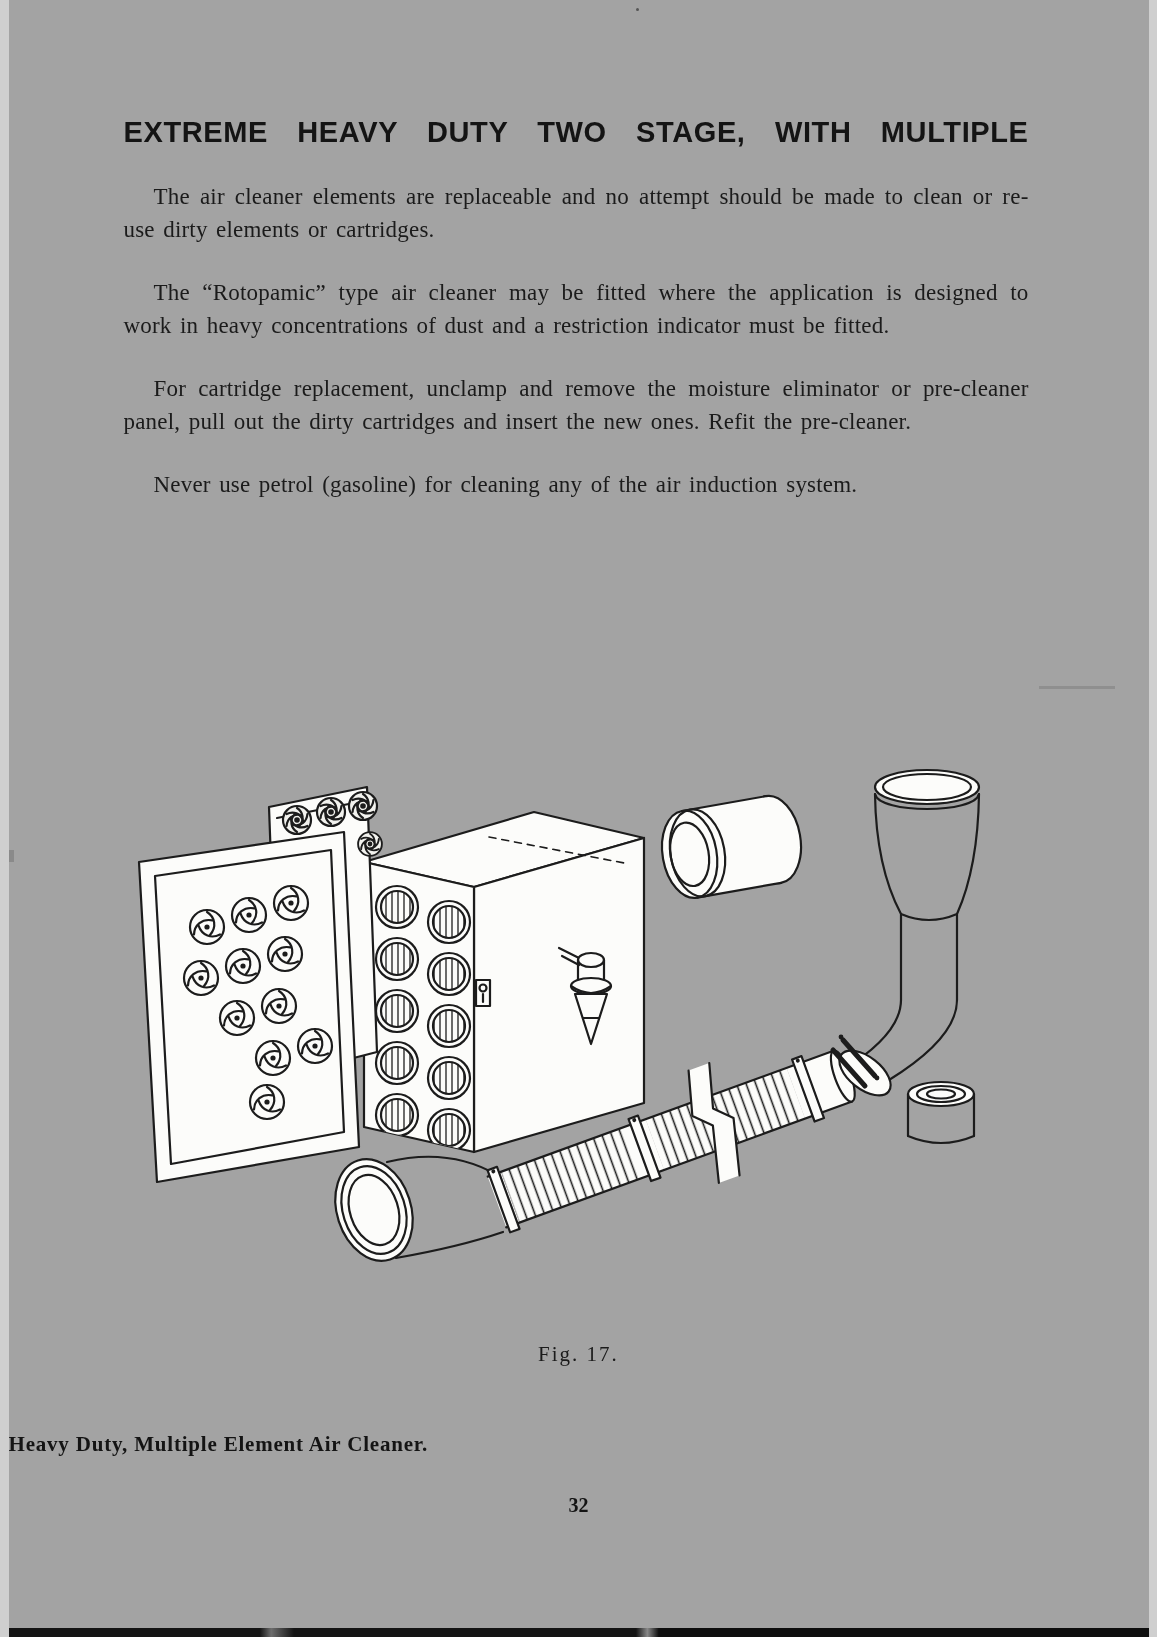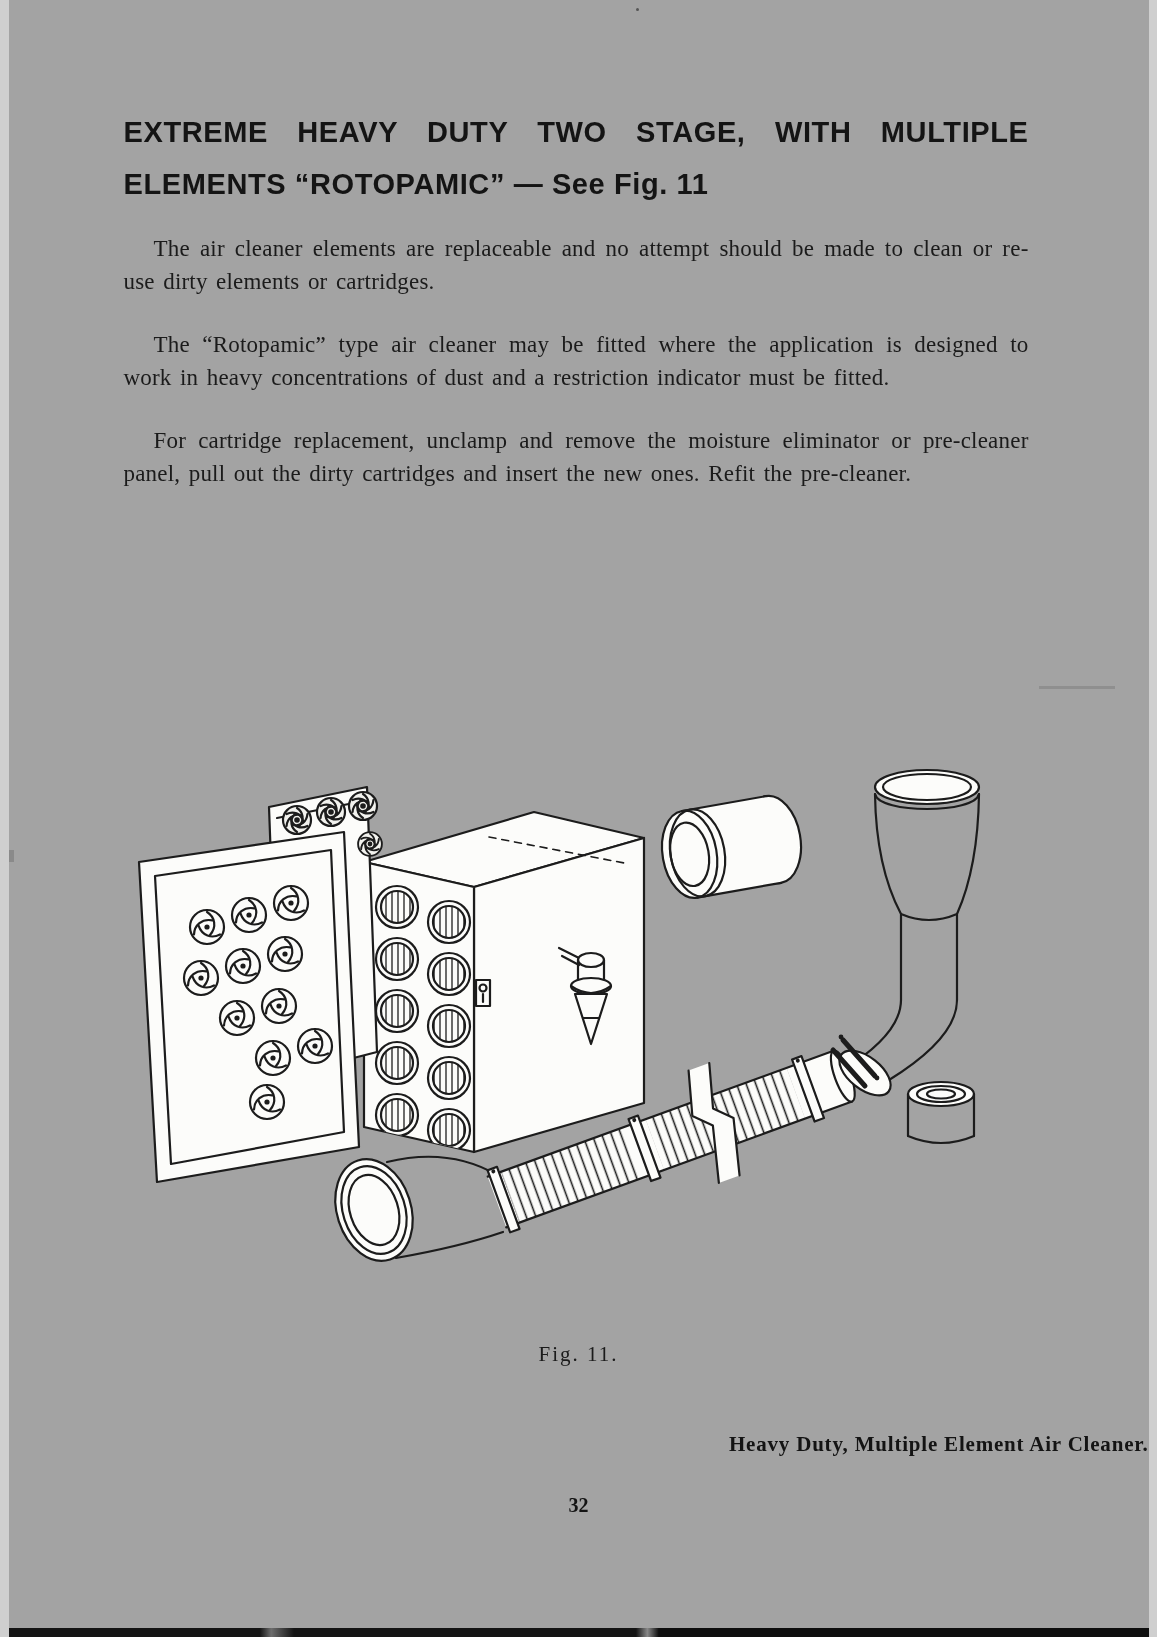--- a/index.html
+++ b/index.html
@@ -29,21 +29,21 @@
     margin:0 0 30px 0;color:#1b1b1b;
   }
   .figure-wrap{position:absolute;left:110px;top:732px;width:940px;height:580px;}
   .fig-caption{
     position:absolute;left:0;top:1342px;width:100%;
     text-align:center;font-family:"Liberation Serif",serif;
     font-size:21px;letter-spacing:2px;color:#1b1b1b;
   }
   .fig-title{
     position:absolute;left:0;top:1432px;width:100%;
-    text-align:right;font-family:"Liberation Serif",serif;
+    text-align:left;font-family:"Liberation Serif",serif;
     font-weight:700;font-size:21px;letter-spacing:0.8px;color:#141414;
   }
   .page-number{
     position:absolute;left:0;top:1494px;width:100%;
     text-align:center;font-family:"Liberation Serif",serif;
     font-weight:700;font-size:20px;color:#141414;
   }
   .artifact{position:absolute;background:#444;}
   .a-top-dot{left:627px;top:8px;width:3px;height:3px;border-radius:50%;background:#555;}
   .a-left-mark{left:0;top:850px;width:5px;height:12px;background:#8a8a8a;}
@@ -57,25 +57,25 @@
   svg{display:block;}
 </style>
 </head>
 <body>
 
 <div class="page">
 
   <div class="text-block">
     <h1 class="heading">
       <span class="hl1">EXTREME HEAVY DUTY TWO STAGE, WITH MULTIPLE</span>
-      <span class="hl2">ELEMENTS “ROTOPAMIC” — See Fig. 11</span>
     </h1>
     <p class="body-par">The air cleaner elements are replaceable and no attempt should be made to clean or re-use dirty elements or cartridges.</p>
     <p class="body-par">The “Rotopamic” type air cleaner may be fitted where the application is designed to work in heavy concentrations of dust and a restriction indicator must be fitted.</p>
     <p class="body-par">For cartridge replacement, unclamp and remove the moisture eliminator or pre-cleaner panel, pull out the dirty cartridges and insert the new ones. Refit the pre-cleaner.</p>
+    <p class="body-par">Never use petrol (gasoline) for cleaning any of the air induction system.</p>
   </div>
 
   <div class="figure-wrap">
     <svg width="940" height="580" viewBox="0 0 940 580" xmlns="http://www.w3.org/2000/svg">
       <defs>
         <pattern id="corrug" width="6" height="46" patternUnits="userSpaceOnUse">
           <path d="M3,0 V46" stroke="#1c1c1c" stroke-width="1.3" fill="none"></path>
         </pattern>
         <pattern id="ribs" width="9" height="54" patternUnits="userSpaceOnUse">
           <path d="M4.5,0 V54" stroke="#1c1c1c" stroke-width="1.6" fill="none"></path>
@@ -227,21 +227,21 @@
           <path d="M789,362 V404 M855,362 V404"></path>
           <path d="M789,404 Q822,418 855,404"></path>
           <ellipse cx="822" cy="362" rx="24" ry="8"></ellipse>
           <ellipse cx="822" cy="362" rx="14" ry="4.5"></ellipse>
         </g>
 
       </g>
     </svg>
   </div>
 
-  <div class="fig-caption">Fig. 11.</div>
+  <div class="fig-caption">Fig. 17.</div>
   <div class="fig-title">Heavy Duty, Multiple Element Air Cleaner.</div>
   <div class="page-number">32</div>
 
   <div class="artifact a-top-dot"></div>
   <div class="artifact a-left-mark"></div>
   <div class="artifact a-right-line"></div>
   <div class="artifact a-bottom-bar"></div>
 
 </div>
 

